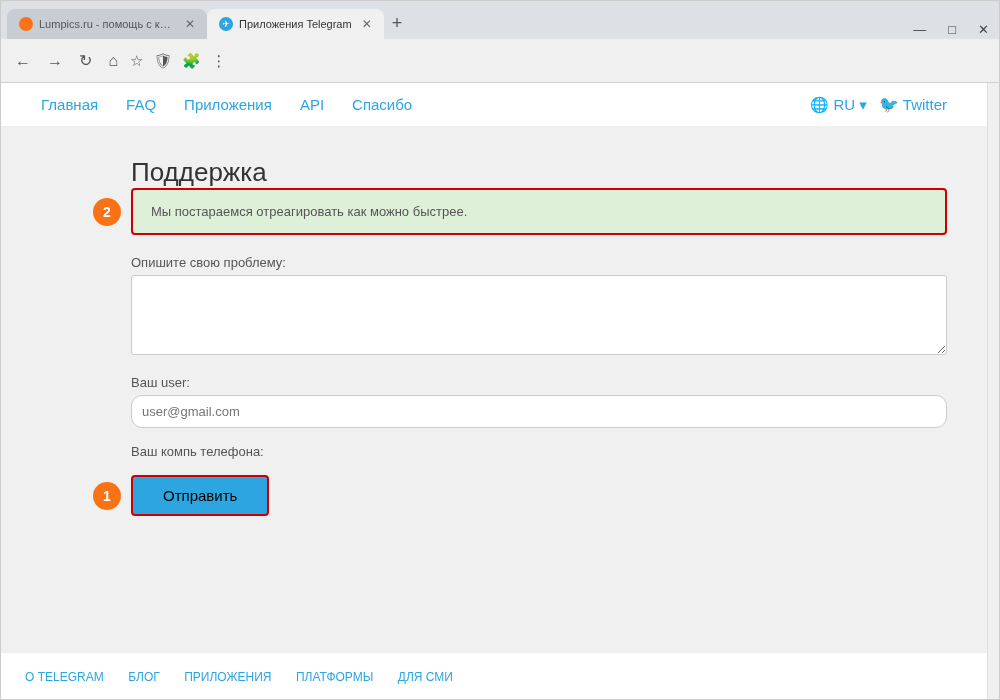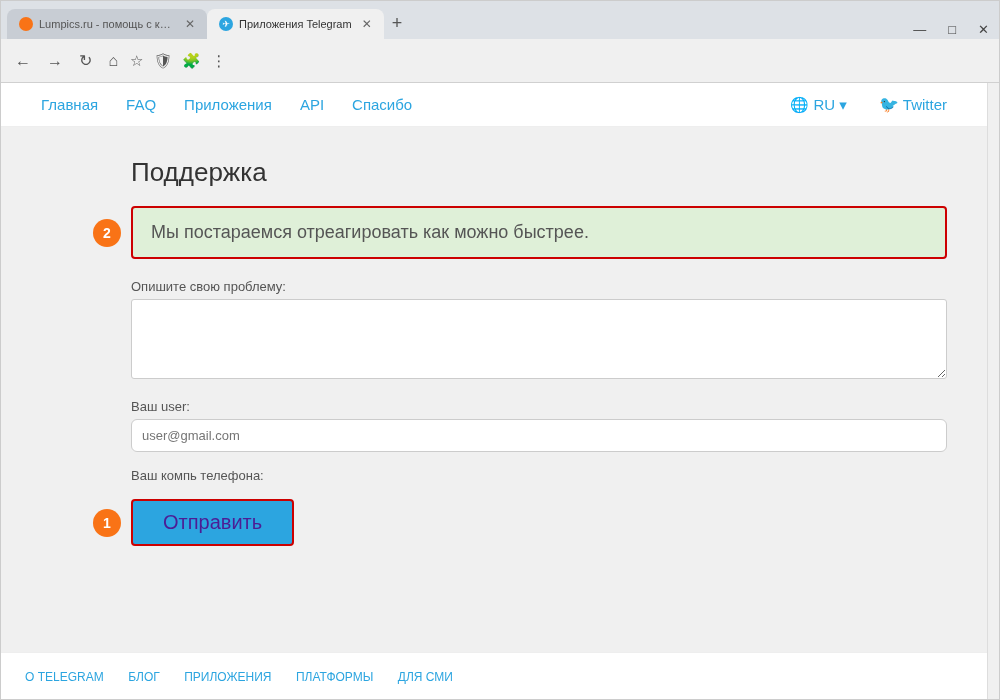--- a/index.html
+++ b/index.html
@@ -25,46 +25,46 @@
     .address-bar { display: flex; align-items: center; background: #f0f0f0; padding: 6px 10px; gap: 8px; border-bottom: 1px solid #d0d0d0; height: 44px; }
     .nav-btn { background: none; border: none; font-size: 16px; color: #555; cursor: pointer; padding: 2px 4px; }
     .nav-btn:disabled { color: #bbb; }
     .address-input { flex: 1; background: white; border: 1px solid #ccc; border-radius: 20px; padding: 5px 14px; font-size: 13px; color: #333; }
     .toolbar-icons { display: flex; gap: 10px; align-items: center; }
     .toolbar-icon { font-size: 15px; color: #555; cursor: pointer; }
 
     
     .site-nav { display: flex; align-items: center; padding: 12px 40px; border-bottom: 1px solid #eee; background: white; }
     .nav-link { text-decoration: none; color: #2CA5E0; font-size: 15px; margin-right: 28px; }
-    .nav-right { margin-left: auto; display: flex; align-items: center; gap: 32px; }
+    .nav-right { margin-left: auto; display: flex; align-items: center; gap: 12px; }
     .nav-lang { color: #2CA5E0; font-size: 15px; display: flex; align-items: center; gap: 4px; cursor: pointer; }
     .nav-twitter { color: #2CA5E0; font-size: 15px; display: flex; align-items: center; gap: 4px; text-decoration: none; }
 
     
     .main-content { padding: 30px 40px 20px 130px; flex: 1; }
-    .page-title { font-size: 26px; color: #333; font-weight: normal; margin-bottom: 18px; }
+    .page-title { font-size: 26px; color: #333; font-weight: normal; }
 
     
     .success-box { background: #dff0d8; border: 2px solid #cc0000; border-radius: 4px; padding: 14px 18px; margin-bottom: 20px; position: relative; }
     .success-title { font-weight: bold; color: #333; font-size: 14px; margin-bottom: 6px; }
-    .success-text { color: #555; font-size: 18px; }
+    .success-text { color: #555; font-size: 13px; }
 
     
     .badge { width: 28px; height: 28px; border-radius: 50%; background: #f97316; color: white; font-weight: bold; font-size: 14px; display: flex; align-items: center; justify-content: center; position: absolute; }
     .badge-2 { left: -40px; top: 50%; transform: translateY(-50%); }
 
     
     .form-group { margin-bottom: 16px; }
     .form-label { font-size: 13px; color: #555; margin-bottom: 5px; display: block; }
     .form-textarea { width: 100%; height: 80px; border: 1px solid #ccc; border-radius: 3px; padding: 8px; font-size: 13px; resize: vertical; font-family: Arial, sans-serif; }
-    .form-input { width: 100%; border: 1px solid #ccc; border-radius: 6px; padding: 8px 10px; font-size: 13px; color: #999; }
+    .form-input { width: 100%; border: 1px solid #ccc; border-radius: 11px; padding: 8px 10px; font-size: 13px; color: #999; }
 
     
     .submit-area { position: relative; margin-bottom: 30px; display: inline-block; }
-    .submit-btn { background: #2CA5E0; color: #4c1d95; border: none; border-radius: 4px; padding: 10px 30px; font-size: 20px; cursor: pointer; border: 2px solid #cc0000; }
+    .submit-btn { background: #2CA5E0; color: #000000; border: none; border-radius: 4px; padding: 10px 30px; font-size: 15px; cursor: pointer; border: 2px solid #cc0000; }
 
     
     .site-footer { padding: 14px; border-top: 1px solid #eee; background: white; }
     .footer-link { color: #2CA5E0; text-decoration: none; font-size: 12px; margin: 0 10px; }
 
     
     .scrollbar { width: 12px; background: #f0f0f0; border-left: 1px solid #ddd; }
 
     .page-with-scroll { display: flex; flex: 1; overflow: hidden; }
     .page-scroll-content { flex: 1; overflow-y: auto; display: flex; flex-direction: column; }

